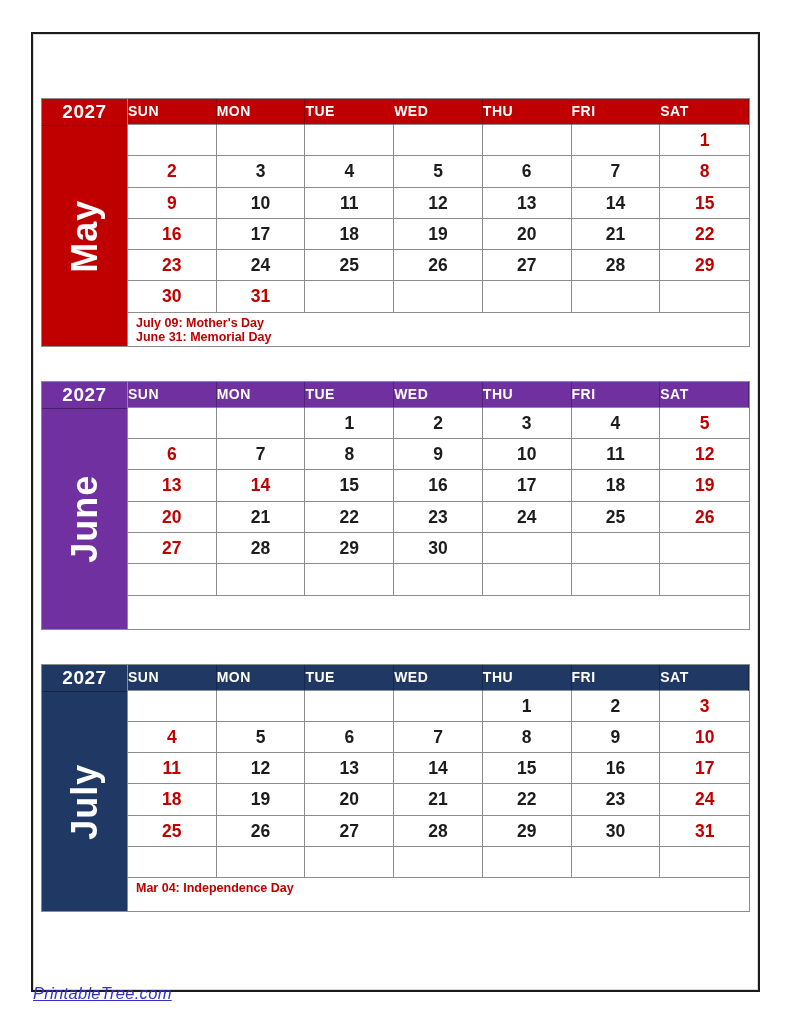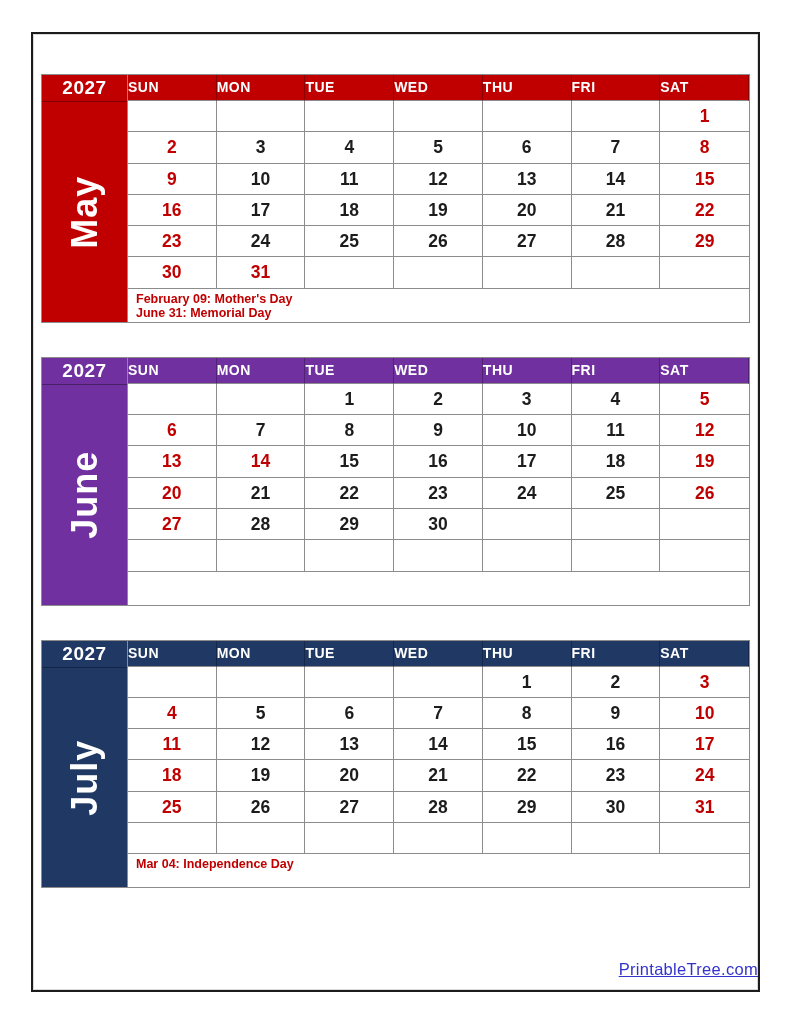--- a/index.html
+++ b/index.html
@@ -7,21 +7,21 @@
     width:791px;height:1024px;background:#ffffff;position:relative;
     font-family:"Liberation Sans","DejaVu Sans",sans-serif;
     -webkit-font-smoothing:antialiased;
   }
   .page{
     position:absolute;left:31px;top:32px;width:729px;height:960px;
     box-sizing:border-box;border:2px solid #1c1c1c;
     box-shadow:inset 0 0 0 1px #d9d9d9;
     background:#ffffff;
   }
-  .months-wrap{padding-top:40px;}
+  .months-wrap{padding-top:64px;}
   .month{
     width:707px;margin:0 0 34px 8px;
     display:grid;
     grid-template-columns:86px repeat(7,1fr);
     grid-template-rows:26px repeat(6,31.3px) 33px;
     border:1px solid #8c8c8c;
     box-sizing:content-box;
     background:#ffffff;
   }
   .side{
@@ -63,21 +63,21 @@
   }
   .cell.last-col{border-right:none;}
   .cell.red{color:#c00000;}
   .holidays{
     grid-column:2 / -1;grid-row:8;
     padding:3px 4px 0 8px;
     color:#c00000;font-weight:700;font-size:12.5px;line-height:14.5px;
     background:#ffffff;
   }
   .footer{
-    margin-top:72px;text-align:right;
+    margin-top:72px;text-align:left;font-style:italic;
   }
   .footer a{
     color:#3333cc;font-size:16.5px;font-weight:400;
     text-decoration:underline;cursor:pointer;
     letter-spacing:.3px;
   }
 </style>
 </head>
 <body>
 
@@ -131,21 +131,21 @@
         <div class="cell">28</div>
         <div class="cell last-col red">29</div>
         <div class="cell red">30</div>
         <div class="cell red">31</div>
         <div class="cell"></div>
         <div class="cell"></div>
         <div class="cell"></div>
         <div class="cell"></div>
         <div class="cell last-col"></div>
         <div class="holidays">
-          <div>February 09: Mother's Day</div>
+          <div>July 09: Mother's Day</div>
           <div>June 31: Memorial Day</div>
         </div>
       </section>
       <section class="month" style="--mc: #7030a0;">
         <div class="side">
           <div class="year">2027</div>
           <div class="mname">June</div>
         </div>
         <div class="dow">SUN</div>
         <div class="dow">MON</div>

